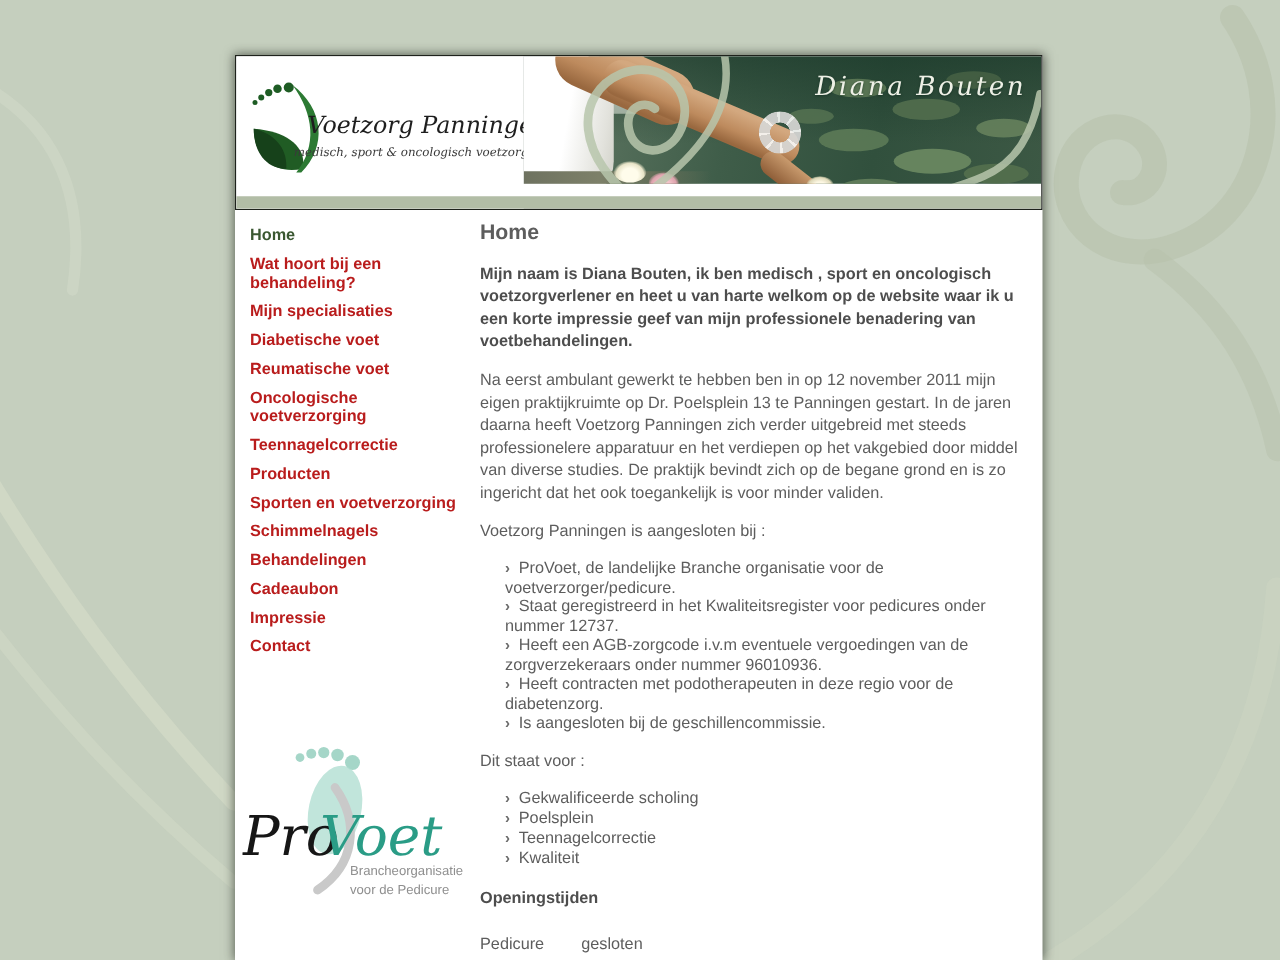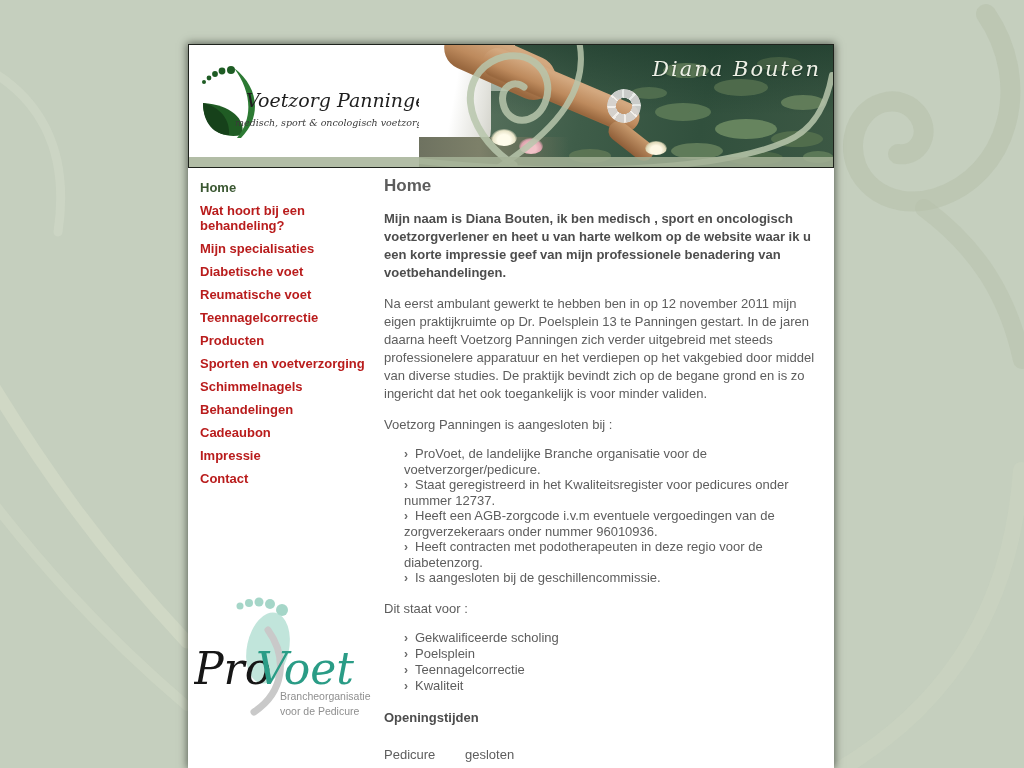--- a/index.html
+++ b/index.html
@@ -28,21 +28,21 @@
   .logo-title{
     position:absolute;left:57px;top:44px;
     font:italic 19px "DejaVu Serif",serif;color:#1e1e1e;white-space:nowrap;
   }
   .logo-tagline{
     position:absolute;left:46px;top:72px;
     font:italic 9.5px "DejaVu Serif",serif;color:#3a3a3a;white-space:nowrap;
   }
 
   .photo{
-    position:absolute;left:230px;top:0;right:0;height:122px;overflow:hidden;
+    position:absolute;left:230px;top:0;right:0;height:102px;overflow:hidden;
     background:linear-gradient(100deg,#8a958c 0%,#57705c 16%,#3f5d49 40%,#31503d 68%,#3c5844 100%);
   }
   .photo::before{ 
     content:"";position:absolute;left:60px;top:0;right:0;height:70px;
     background:linear-gradient(180deg,rgba(22,52,38,.55),rgba(22,52,38,0));
   }
   .photo-sky{position:absolute;left:0;top:0;width:96px;height:46px;background:linear-gradient(180deg,#b7c1c4,#9fae9f);}
   .towel{
     position:absolute;left:-14px;top:-6px;width:86px;height:120px;
     background:linear-gradient(100deg,#ffffff 55%,#e2e2dc 85%,#cfcfc6 100%);
@@ -194,20 +194,21 @@
     <div class="header-bar"></div>
   </div>
 
   <nav class="sidebar">
     <ul>
       <li class="active">Home</li>
       <li>Wat hoort bij een behandeling?</li>
       <li>Mijn specialisaties</li>
       <li>Diabetische voet</li>
       <li>Reumatische voet</li>
+      <li>Oncologische voetverzorging</li>
       <li>Teennagelcorrectie</li>
       <li>Producten</li>
       <li>Sporten en voetverzorging</li>
       <li>Schimmelnagels</li>
       <li>Behandelingen</li>
       <li>Cadeaubon</li>
       <li>Impressie</li>
       <li>Contact</li>
     </ul>
   </nav>

